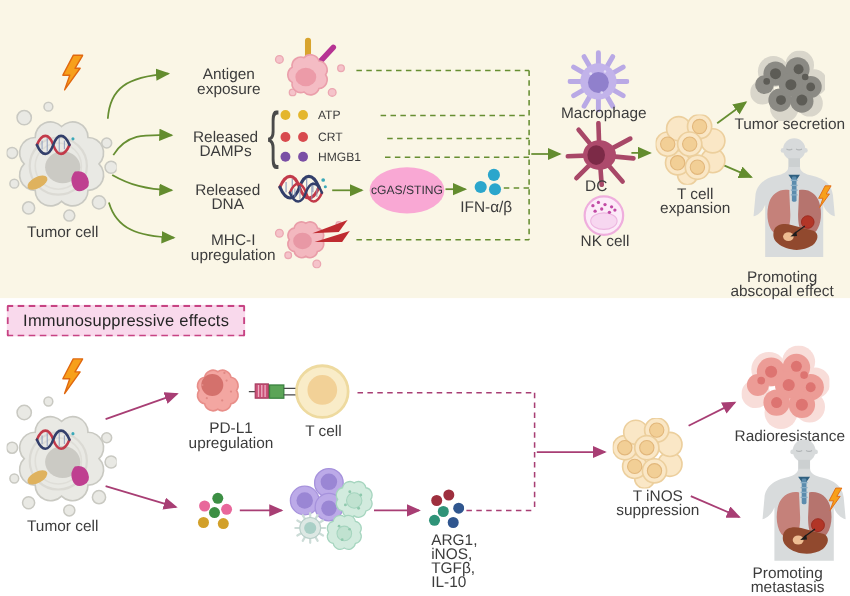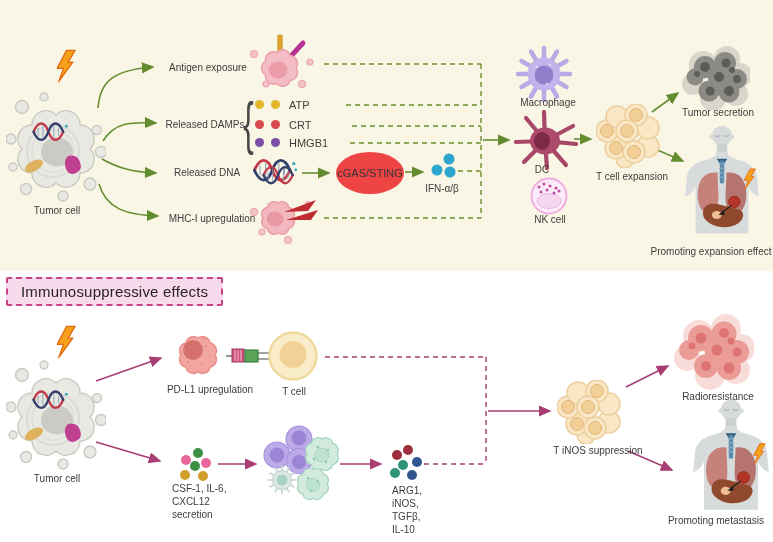--- a/index.html
+++ b/index.html
@@ -4,27 +4,27 @@
 <style>
   html,body{margin:0;padding:0;background:#fff;}
   #canvas{position:relative;width:773px;height:542px;overflow:hidden;
     font-family:"Liberation Sans",sans-serif;color:#3c3c3c;}
   .panel{position:absolute;left:0;width:773px;}
   #panel-stim{top:0;height:271px;background:#FAF6E6;}
   .title-box{position:absolute;font-size:15px;font-weight:500;color:#262626;
     padding:4px 13px;border-radius:2px;letter-spacing:.2px;}
   #title-stim{left:6px;top:5px;background:#D8EED4;border:2px dashed #3F7D33;}
   #title-supp{left:6px;top:277px;background:#F9D9EC;border:2px dashed #C74383;}
-  .lbl{position:absolute;font-size:10px;line-height:13px;text-align:center;
+  .lbl{position:absolute;font-size:14px;line-height:13px;text-align:center;
     white-space:pre-line;color:#3c3c3c;}
   .lbl.left{text-align:left;}
   .ic{position:absolute;}
   .arrow-layer{position:absolute;left:0;top:0;pointer-events:none;}
   .ellipse{position:absolute;display:flex;align-items:center;justify-content:center;
-    background:#ef4444;border-radius:50%;font-size:11px;color:#33343a;}
+    background:#f9a8d4;border-radius:50%;font-size:11px;color:#33343a;}
   .brace{position:absolute;font-size:57px;font-weight:300;color:#4a4a4a;
     transform:scaleX(.55);transform-origin:center;line-height:56px;}
   .damp-row{position:absolute;display:flex;align-items:center;gap:7px;height:11px;}
   .dot{width:9px;height:9px;border-radius:50%;display:inline-block;flex:none;}
   .damp-lbl{font-size:11px;margin-left:2px;}
 </style>
 </head>
 <body>
 
 <div id="canvas">
@@ -299,21 +299,21 @@
         <circle cx="37" cy="31" r="5"></circle>
       <circle cx="15" cy="28" r="3"></circle>
         <circle cx="50" cy="24" r="3"></circle>
     </g>
   </svg>
   <div class="lbl" style="left:666px;top:106px;width:104px">Tumor secretion</div>
 
   <svg class="ic" style="left:678px;top:124px" width="88" height="110" viewBox="0 0 100 124">
       <use href="#sym-body"></use>
     </svg>
-  <div class="lbl" style="left:650px;top:245px;width:122px">Promoting expansion effect</div>
+  <div class="lbl" style="left:650px;top:245px;width:122px">Promoting abscopal effect</div>
 
   <svg class="arrow-layer" style="top:271px" width="773" height="271">
     <defs>
       <marker id="pah" markerWidth="9" markerHeight="8" refX="7" refY="3.5" orient="auto">
         <path d="M0,0 L8,3.5 L0,7 Z" fill="#A83E74"></path>
       </marker>
     </defs>
     <g stroke="#A83E74" stroke-width="1.6" fill="none">
       <path d="M96,110 L161,87" marker-end="url(#pah)"></path>
       <path d="M96,171 L160,190" marker-end="url(#pah)"></path>
@@ -367,23 +367,20 @@
   <div class="lbl" style="left:270px;top:385px;width:48px">T cell</div>
 
   <svg class="ic" style="left:178px;top:444px" width="36" height="38">
     <circle cx="20" cy="9" r="5" fill="#3C8F44"></circle>
       <circle cx="8" cy="16" r="5" fill="#E8689B"></circle>
     <circle cx="28" cy="19" r="5" fill="#E8689B"></circle>
       <circle cx="17" cy="22" r="5" fill="#3C8F44"></circle>
     <circle cx="7" cy="31" r="5" fill="#D2A02A"></circle>
       <circle cx="25" cy="32" r="5" fill="#D2A02A"></circle>
   </svg>
-  <div class="lbl left" style="left:172px;top:482px;width:76px">CSF-1, IL-6,
-CXCL12
-secretion</div>
 
   <svg class="ic" style="left:256px;top:424px" width="88" height="78" viewBox="0 0 88 78">
     <g fill="#BCAAE8" stroke="#A692DC" stroke-width="1.2">
       <circle cx="43" cy="15" r="13"></circle>
         <circle cx="21" cy="31" r="13"></circle>
         <circle cx="43" cy="37" r="12.5"></circle>
     </g>
     <g fill="#9A86D4">
       <circle cx="43" cy="14" r="7.5"></circle>
         <circle cx="21" cy="31" r="7.5"></circle>

